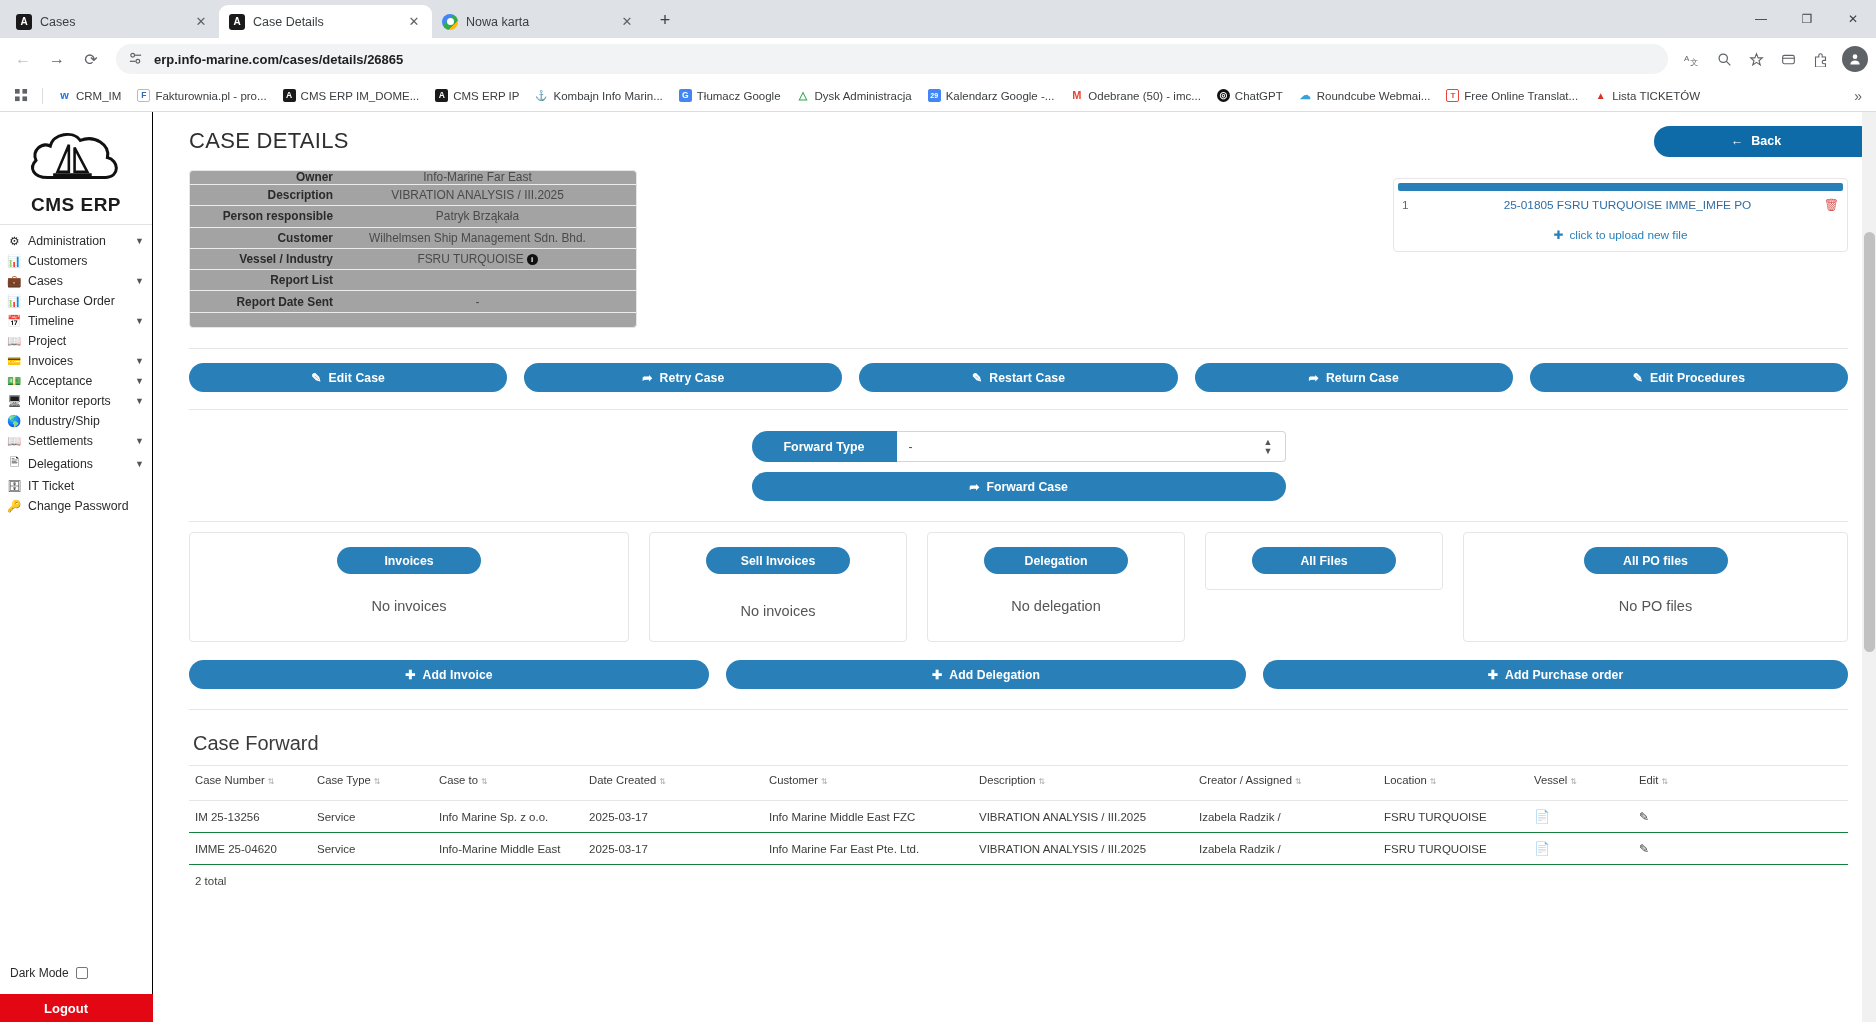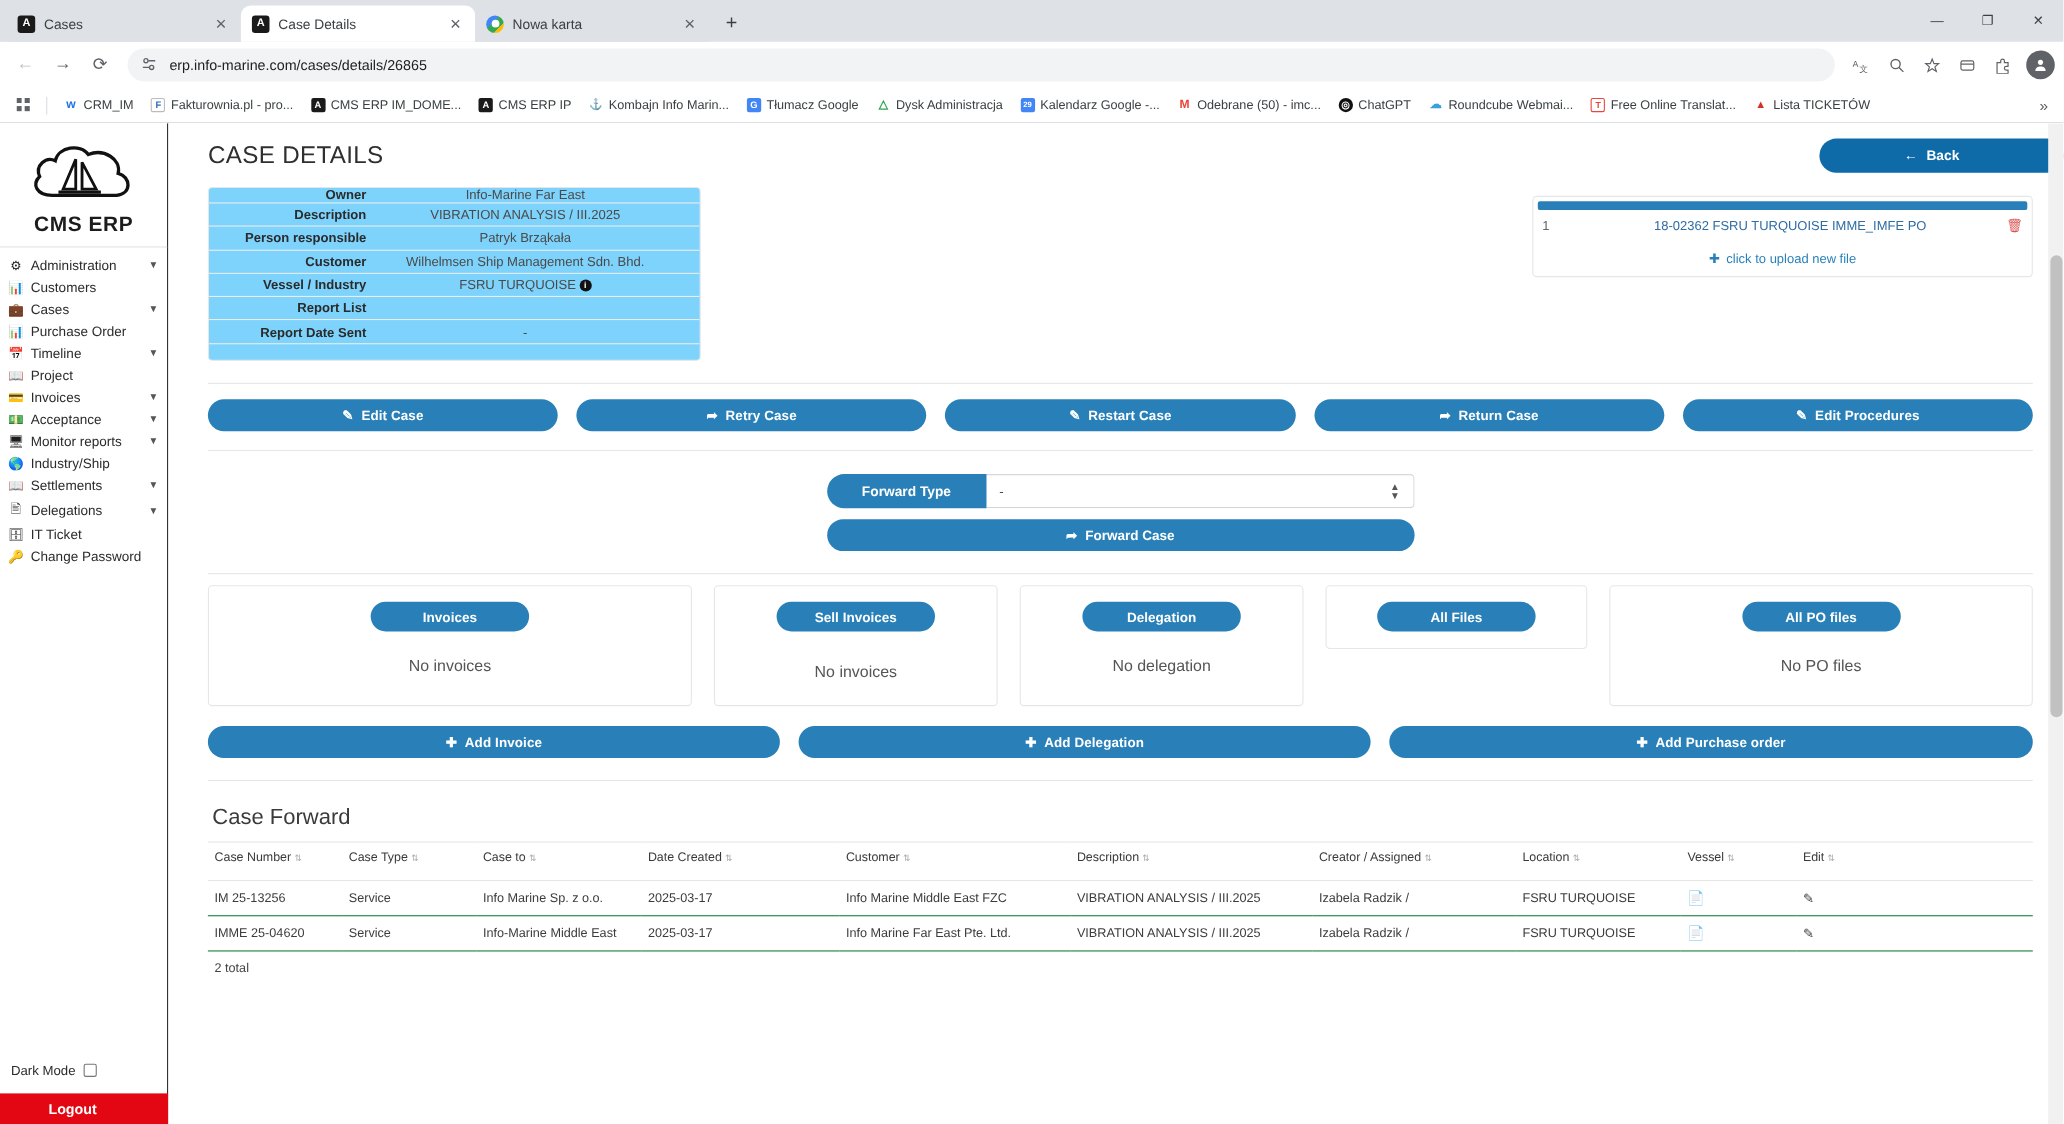--- a/index.html
+++ b/index.html
@@ -68,21 +68,21 @@
     padding: 0 8px; gap: 4px; flex: 0 0 42px;
   }
   .navbtn {
     width: 30px; height: 30px; display: flex; align-items: center;
     justify-content: center; color: #5f6368; font-size: 16px; border-radius: 50%;
   }
   .navbtn.disabled { color: #bdc1c6; }
   .omnibox {
     flex: 1 1 auto; height: 30px; background: #f1f3f4; border-radius: 16px;
     display: flex; align-items: center; padding: 0 12px; gap: 10px;
-    margin: 0 6px; font-size: 13px; color: #202124;
+    margin: 0 6px; font-size: 13px; color: #202124; font-weight: bold;
   }
   .omni-icon { width: 16px; height: 16px; flex: 0 0 16px; color: #5f6368; }
   .omni-url { flex: 1 1 auto; white-space: nowrap; overflow: hidden; }
   .tb-icon {
     width: 28px; height: 28px; display: flex; align-items: center;
     justify-content: center; color: #5f6368; font-size: 14px; border-radius: 50%;
   }
   .avatar-btn {
     width: 26px; height: 26px; border-radius: 50%;
     background: #5f6368; color: #fff; font-size: 11px;
@@ -163,21 +163,21 @@
   .back-btn {
     background: #0e6ba8; color: #fff; border-radius: 20px;
     height: 31px; min-width: 222px; display: flex; align-items: center;
     justify-content: center; gap: 8px; font-size: 12.5px; font-weight: bold;
     margin-right: -28px; padding-right: 18px;
   }
 
   .grid-top { display: flex; gap: 20px; }
   .detail-card {
     width: 448px; flex: 0 0 448px; border: 1px solid #e6e6e6;
-    border-radius: 4px; background: #7dd3fc; margin-top: 4px;
+    border-radius: 4px; background: #a3a3a3; margin-top: 4px;
     height: 158px; overflow: hidden;
   }
   .detail-row {
     display: flex; border-bottom: 1px solid #ececec; height: 21.3px;
     align-items: center; font-size: 11.9px;
   }
   .detail-row:last-child { border-bottom: 1px solid #ececec; }
   .dr-label {
     width: 165px; flex: 0 0 165px; text-align: right; padding-right: 22px;
     font-weight: bold; color: #2b2b2b;
@@ -689,21 +689,21 @@
           </tbody>
         </table>
         <div class="cf-total">2 total</div>
 
       </div>
 
       <div class="files-card">
         <div class="files-bar"></div>
         <div class="file-row">
           <span class="file-idx">1</span>
-          <span class="file-name">18-02362 FSRU TURQUOISE IMME_IMFE PO</span>
+          <span class="file-name">25-01805 FSRU TURQUOISE IMME_IMFE PO</span>
           <span class="file-del">🗑</span>
         </div>
         <div class="file-upload">
           <span>✚</span>
           <span>click to upload new file</span>
         </div>
       </div>
 
       <div class="vscroll">
         <div class="vthumb"></div>

